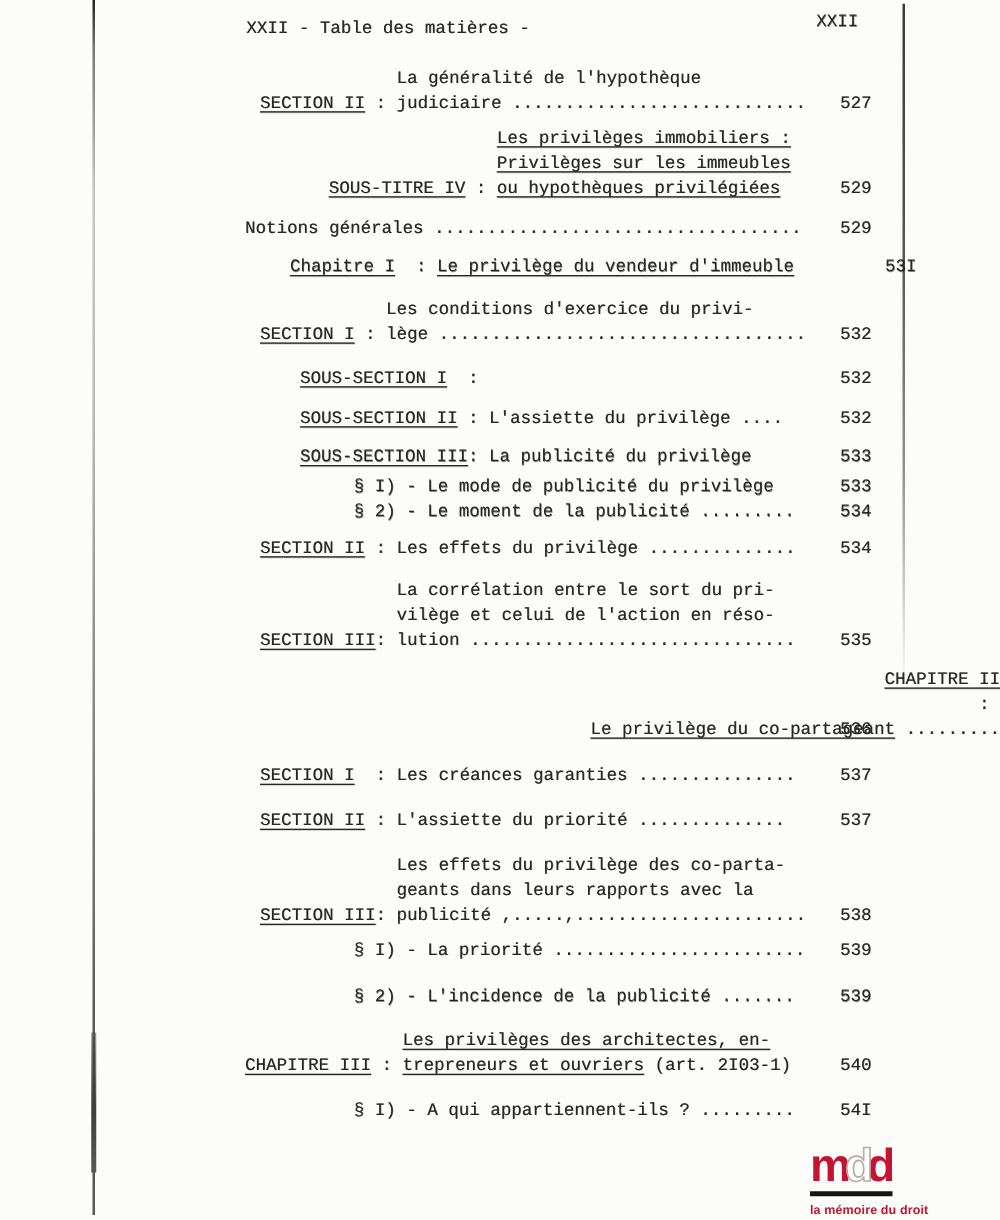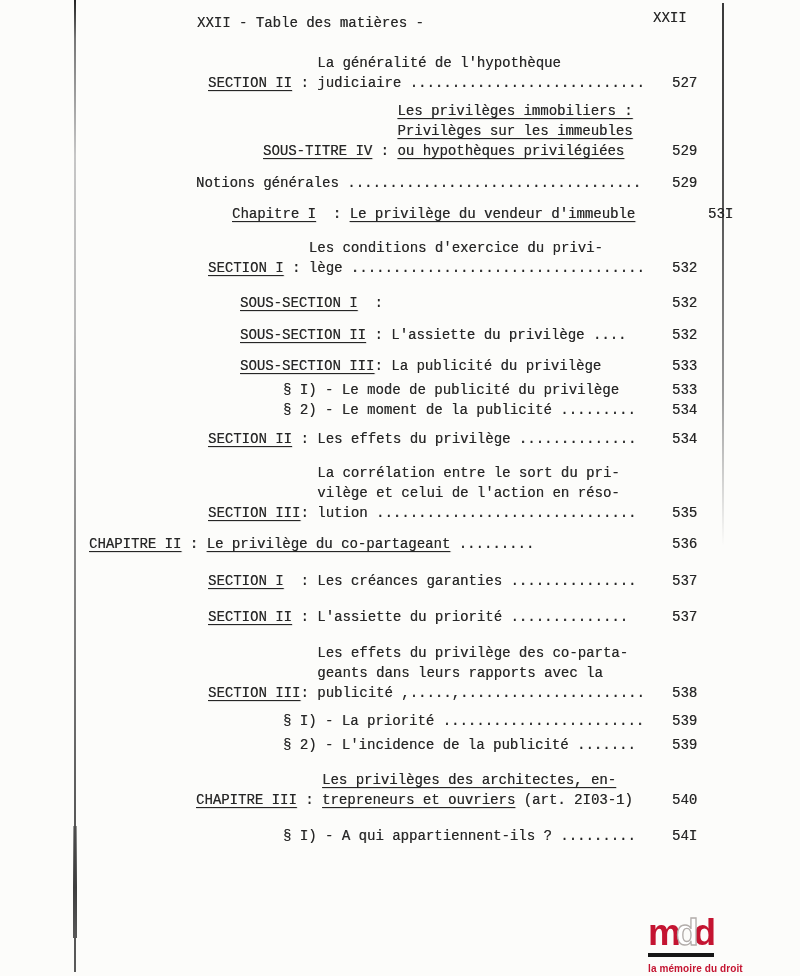--- a/index.html
+++ b/index.html
@@ -150,21 +150,21 @@
       <div class="toc-row" style="margin-top: 14px; padding-left: 208px;">
         <span class="label u">SECTION III</span>
         <span class="sep">: </span>
         <div class="text">
           <div class="line"><span>La corrélation entre le sort du pri-</span></div>
           <div class="line"><span>vilège et celui de l'action en réso-</span></div>
           <div class="line"><span>lution ...............................</span></div>
         </div>
         <span class="pg">535</span>
       </div>
-      <div class="toc-row" style="margin-top: 11px; padding-left: 89px;">
+      <div class="toc-row" style="margin-top: 11px; padding-left: 120px; flex-direction: column;">
         <span class="label u">CHAPITRE II</span>
         <span class="sep"> : </span>
         <div class="text">
           <div class="line"><span class="u">Le privilège du co-partageant</span><span> .........</span></div>
         </div>
         <span class="pg">536</span>
       </div>
       <div class="toc-row" style="margin-top: 17px; padding-left: 208px;">
         <span class="label u">SECTION I</span>
         <span class="sep">  : </span>
@@ -190,21 +190,21 @@
           <div class="line"><span>publicité ,.....,......................</span></div>
         </div>
         <span class="pg">538</span>
       </div>
       <div class="toc-row" style="margin-top: 8px; padding-left: 283px;">
         <div class="text">
           <div class="line"><span>§ I) - La priorité ........................</span></div>
         </div>
         <span class="pg">539</span>
       </div>
-      <div class="toc-row" style="margin-top: 4px; padding-left: 283px;">
+      <div class="toc-row" style="margin-top: 17px; padding-left: 283px;">
         <div class="text">
           <div class="line"><span>§ 2) - L'incidence de la publicité .......</span></div>
         </div>
         <span class="pg">539</span>
       </div>
       <div class="toc-row" style="margin-top: 15px; padding-left: 196px;">
         <span class="label u">CHAPITRE III</span>
         <span class="sep"> : </span>
         <div class="text">
           <div class="line"><span class="u">Les privilèges des architectes, en-</span></div>

